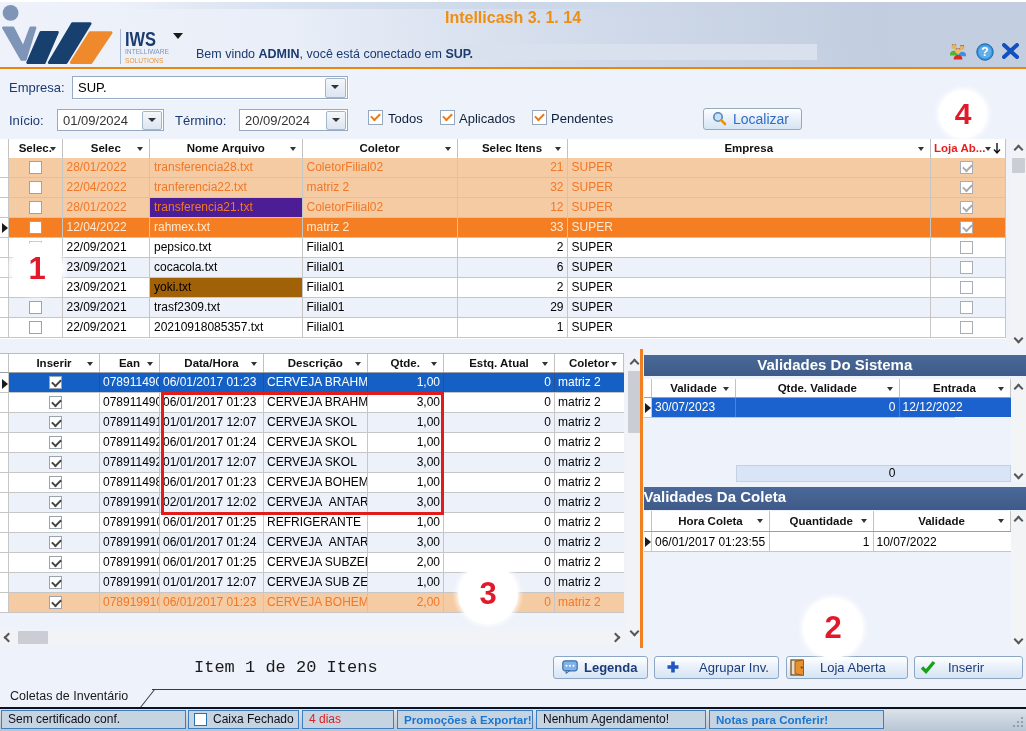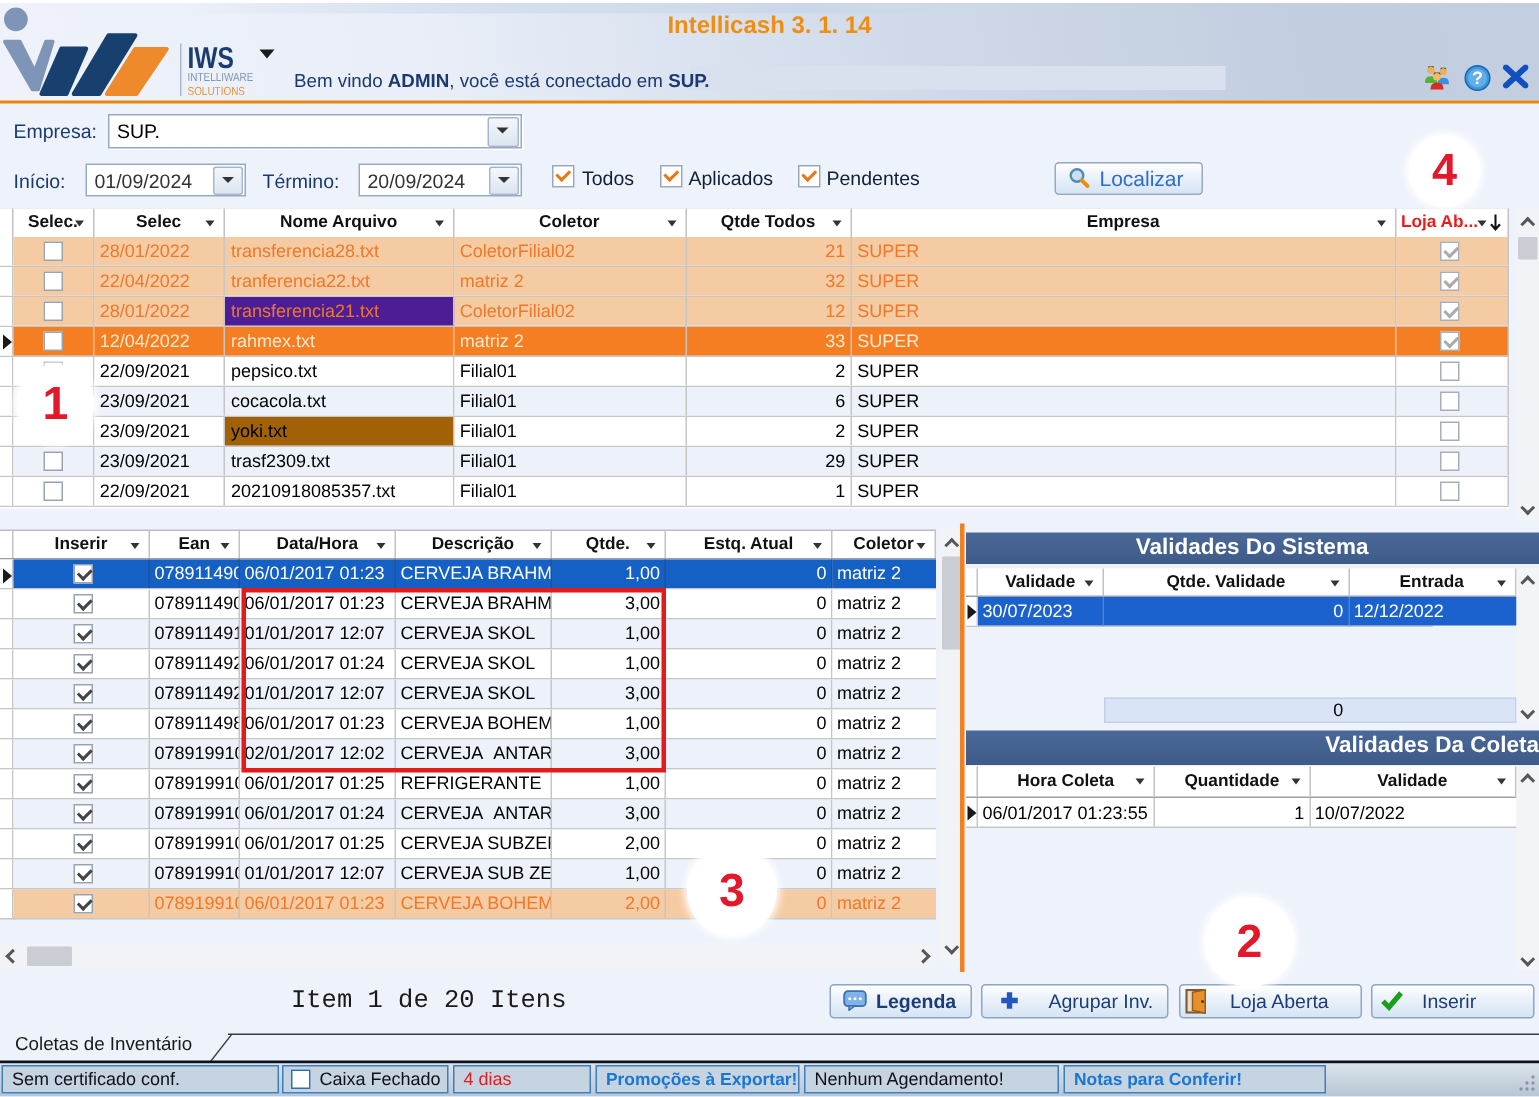--- a/index.html
+++ b/index.html
@@ -90,21 +90,21 @@
 <div class="abs" style="left:0;top:139px;width:1006px;height:33px;border-bottom:1px solid #9AA0A8;background:#fff">
 <div class="hdrcell" style="left:0px;width:9px;"></div>
 <div class="hdrcell" style="left:9px;width:53.5px;">Selec.</div>
 <div class="tri-d" style="left:49.5px;top:8px;border-left-width:3.5px;border-right-width:3.5px;border-top-width:4px"></div>
 <div class="hdrcell" style="left:62.5px;width:87.5px;">Selec</div>
 <div class="tri-d" style="left:137px;top:8px;border-left-width:3.5px;border-right-width:3.5px;border-top-width:4px"></div>
 <div class="hdrcell" style="left:150px;width:152.5px;">Nome Arquivo</div>
 <div class="tri-d" style="left:289.5px;top:8px;border-left-width:3.5px;border-right-width:3.5px;border-top-width:4px"></div>
 <div class="hdrcell" style="left:302.5px;width:155.0px;">Coletor</div>
 <div class="tri-d" style="left:444.5px;top:8px;border-left-width:3.5px;border-right-width:3.5px;border-top-width:4px"></div>
-<div class="hdrcell" style="left:457.5px;width:110.0px;">Qtde Todos</div>
+<div class="hdrcell" style="left:457.5px;width:110.0px;">Selec Itens</div>
 <div class="tri-d" style="left:554.5px;top:8px;border-left-width:3.5px;border-right-width:3.5px;border-top-width:4px"></div>
 <div class="hdrcell" style="left:567.5px;width:363.5px;">Empresa</div>
 <div class="tri-d" style="left:918px;top:8px;border-left-width:3.5px;border-right-width:3.5px;border-top-width:4px"></div>
 <div class="hdrcell" style="left:931px;width:75px;color:#E81E1E;text-align:left;padding-left:3px;">Loja Ab...</div>
 <div class="tri-d" style="left:985px;top:8px;border-left-width:3.5px;border-right-width:3.5px;border-top-width:4px"></div>
 </div>
 <svg class="abs" style="left:992px;top:142px" width="10" height="13" viewBox="0 0 10 13">
     <path d="M5 1 L5 10 M2 7.5 L5 11 L8 7.5" stroke="#111" stroke-width="1.4" fill="none"></path>
   </svg>
 <div class="row" style="top:158px;width:1006px">
@@ -393,21 +393,21 @@
 <div class="cell" style="left:0;width:8.5px;background:#fff"></div>
 <div class="cell" style="left:8.5px;width:84px;background:#1B62CE;color:#fff;font-size:12px;border-right:1px solid #4A82DA">30/07/2023</div>
 <div class="cell" style="left:92.5px;width:163.5px;background:#1B62CE;color:#fff;font-size:12px;text-align:right;border-right:1px solid #4A82DA">0</div>
 <div class="cell" style="left:256px;width:111px;background:#1B62CE;color:#fff;font-size:12px;border-right:none">12/12/2022</div>
 </div>
 <div class="abs" style="left:645.0px;top:403px;width:0;height:0;border-top:5px solid transparent;border-bottom:5px solid transparent;border-left:6px solid #1a1a1a"></div>
 <div class="abs" style="left:736px;top:465px;width:274.5px;height:17px;background:#D9E5F7;border:1px solid #C2D1E6;font-size:12px;text-align:right;padding-right:114px;line-height:15px;color:#000">0</div>
 <div class="sb" style="left:1010.5px;top:378.5px;width:15.5px;height:103.5px;background:#F3F4F6"></div>
 <div class="chv" style="left:1014.5px;top:385px;transform:rotate(45deg)"></div>
 <div class="chv" style="left:1014.5px;top:471px;transform:rotate(225deg)"></div>
-<div class="abs" style="left:643.5px;top:487px;width:382.5px;height:23px;background:linear-gradient(#4A6998,#3E5A88);color:#fff;font-weight:bold;font-size:15px;text-align:right;line-height:20.5px">Validades Da Coleta</div>
+<div class="abs" style="left:643.5px;top:487px;width:382.5px;height:23px;background:linear-gradient(#4A6998,#3E5A88);color:#fff;font-weight:bold;font-size:15px;text-align:left;line-height:20.5px">Validades Da Coleta</div>
 <div class="abs" style="left:643.5px;top:511px;width:367.0px;height:20.5px;background:#fff;border-bottom:1px solid #9AA0A8">
 <div class="hdrcell" style="left:0.0px;width:8.5px;line-height:20px"></div>
 <div class="hdrcell" style="left:8.5px;width:118px;line-height:20px">Hora Coleta</div>
 <div class="tri-d" style="left:113.5px;top:8px;border-left-width:3.5px;border-right-width:3.5px;border-top-width:4px"></div>
 <div class="hdrcell" style="left:126.5px;width:103.5px;line-height:20px">Quantidade</div>
 <div class="tri-d" style="left:217.0px;top:8px;border-left-width:3.5px;border-right-width:3.5px;border-top-width:4px"></div>
 <div class="hdrcell" style="left:230.0px;width:137.0px;line-height:20px">Validade</div>
 <div class="tri-d" style="left:354.0px;top:8px;border-left-width:3.5px;border-right-width:3.5px;border-top-width:4px"></div>
 </div>
 <div class="abs" style="left:643.5px;top:531.5px;width:367.0px;height:20.5px;background:#fff;border-bottom:1px solid #C6C6C6">

